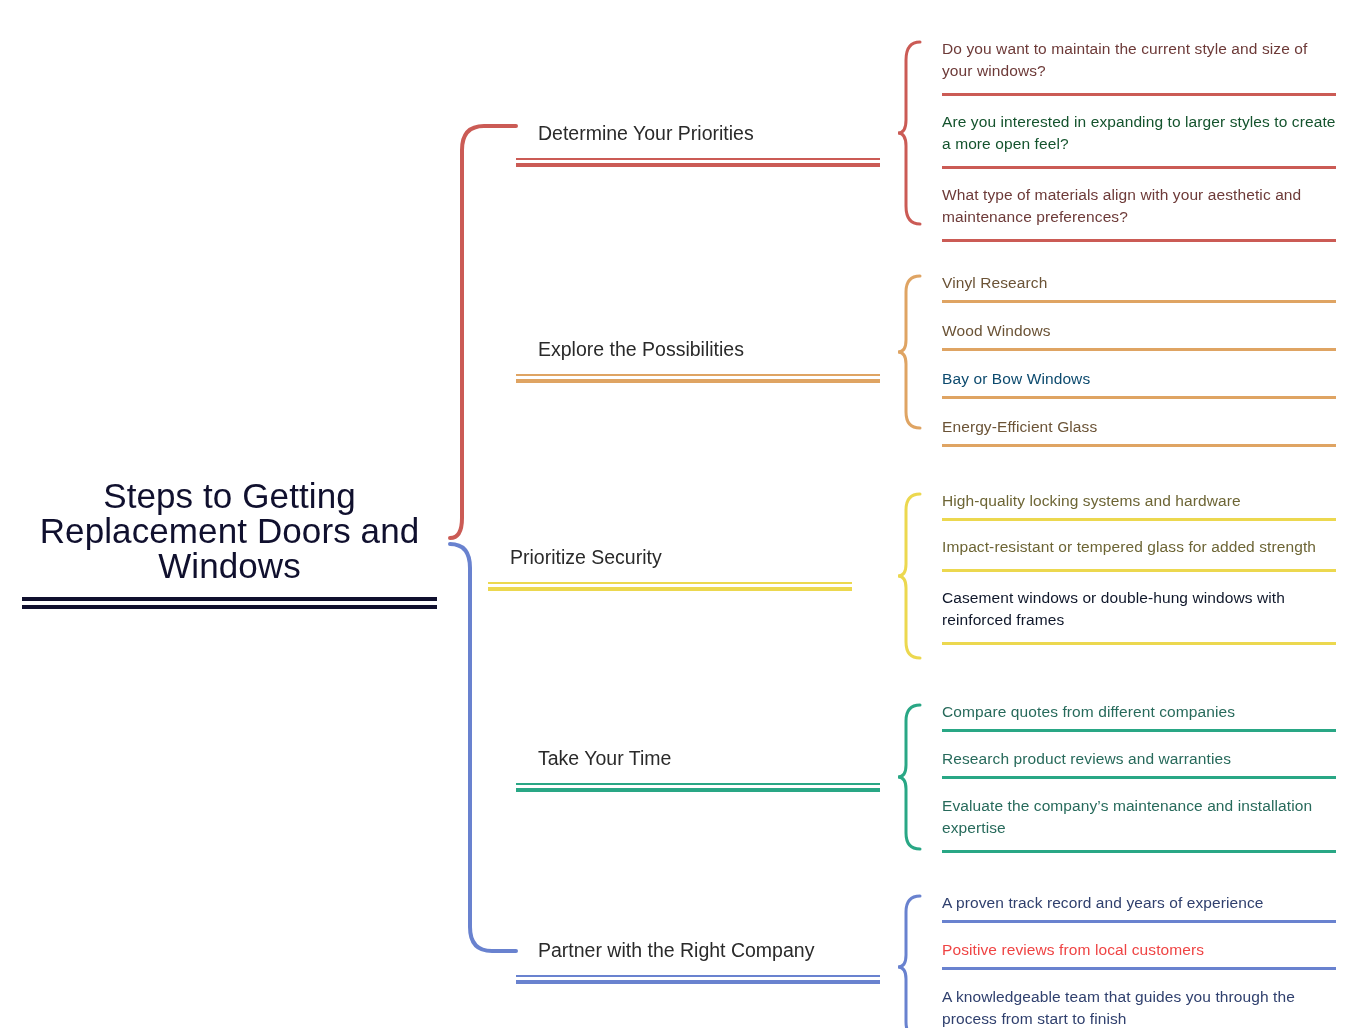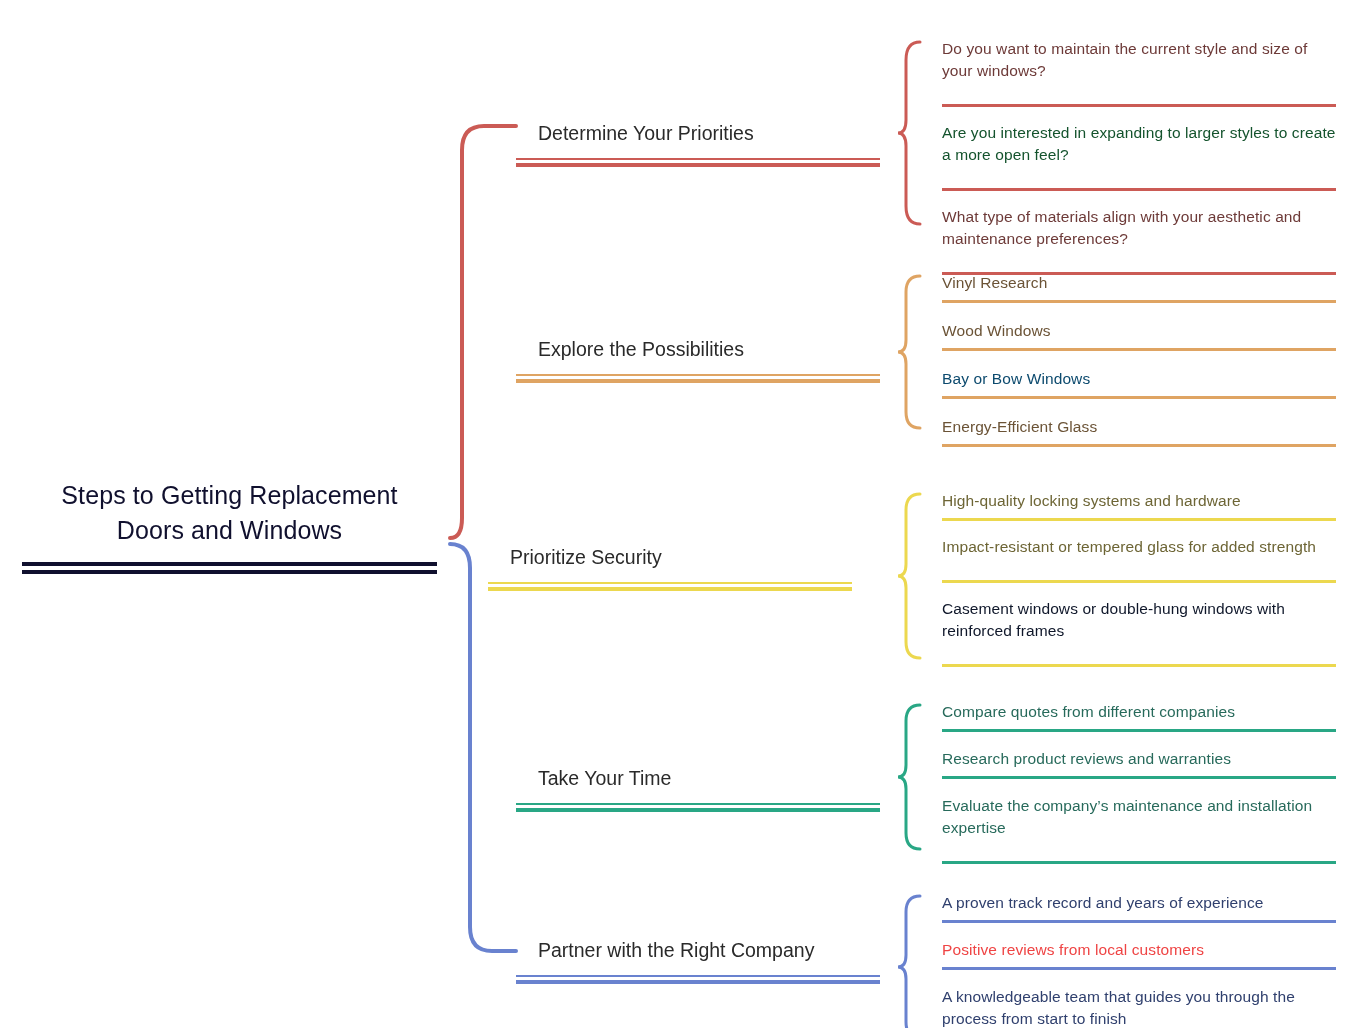--- a/index.html
+++ b/index.html
@@ -36,21 +36,21 @@
 
   
   #root-node {
     position: absolute;
     left: 22px;
     top: 478px;
     width: 415px;
     z-index: 3;
   }
   #root-title {
-    font-size: 25px;
+    font-size: 35px;
     line-height: 35px;
     text-align: center;
     color: #10102e;
     letter-spacing: .1px;
     font-weight: 400;
     padding: 0 8px;
   }
   #root-underline {
     margin-top: 14px;
     height: 11px;
@@ -116,21 +116,21 @@
     letter-spacing: .1px;
     padding-bottom: 6px;
   }
   .leaf-rule {
     height: 3px;
     width: 100%;
   }
   .leaf-spacer { height: 15px; }
 
   
-  .leaf-item.two-line .leaf-text { padding-bottom: 22px; }
+  .leaf-item.two-line .leaf-text { padding-bottom: 11px; }
 </style>
 </head>
 <body>
 
 <div id="canvas">
 
   <svg id="connectors" viewBox="0 0 1348 1028" width="1348" height="1028" fill="none">
 
     <path id="trunk-top" d="M 516 126 L 484 126 Q 462 126 462 150 L 462 518 Q 462 538 450 538" stroke="#cb5b55" stroke-width="4" stroke-linecap="round" fill="none"></path>
 
@@ -230,21 +230,21 @@
         <div class="leaf-rule" style="background:#ecd84f"></div>
       </div>
       <div class="leaf-spacer"></div>
       <div class="leaf-item two-line">
         <div class="leaf-text" style="color:#0f172a">Casement windows or double-hung windows with reinforced frames</div>
         <div class="leaf-rule" style="background:#ecd84f"></div>
       </div>
     </div>
   </div>
 
-  <div class="branch" style="left:516px; top:745px;margin-top:20px;">
+  <div class="branch" style="left:516px; top:745px;">
     <div class="branch-title">Take Your Time</div>
     <div class="branch-underline">
       <div class="u1" style="background:#29a785"></div>
       <div class="u2" style="background:#29a785"></div>
     </div>
   </div>
   <div class="leaf-group" style="left:896px; top:701px;">
     <svg class="leaf-brace" viewBox="0 0 26 152" width="26" height="152" preserveAspectRatio="none" fill="none">
       <path d="M 24 4 Q 10 4 10 20 L 10 64 Q 10 76 2 76 Q 10 76 10 88 L 10 132 Q 10 148 24 148" stroke="#29a785" stroke-width="3" stroke-linecap="round" fill="none"></path>
     </svg>

